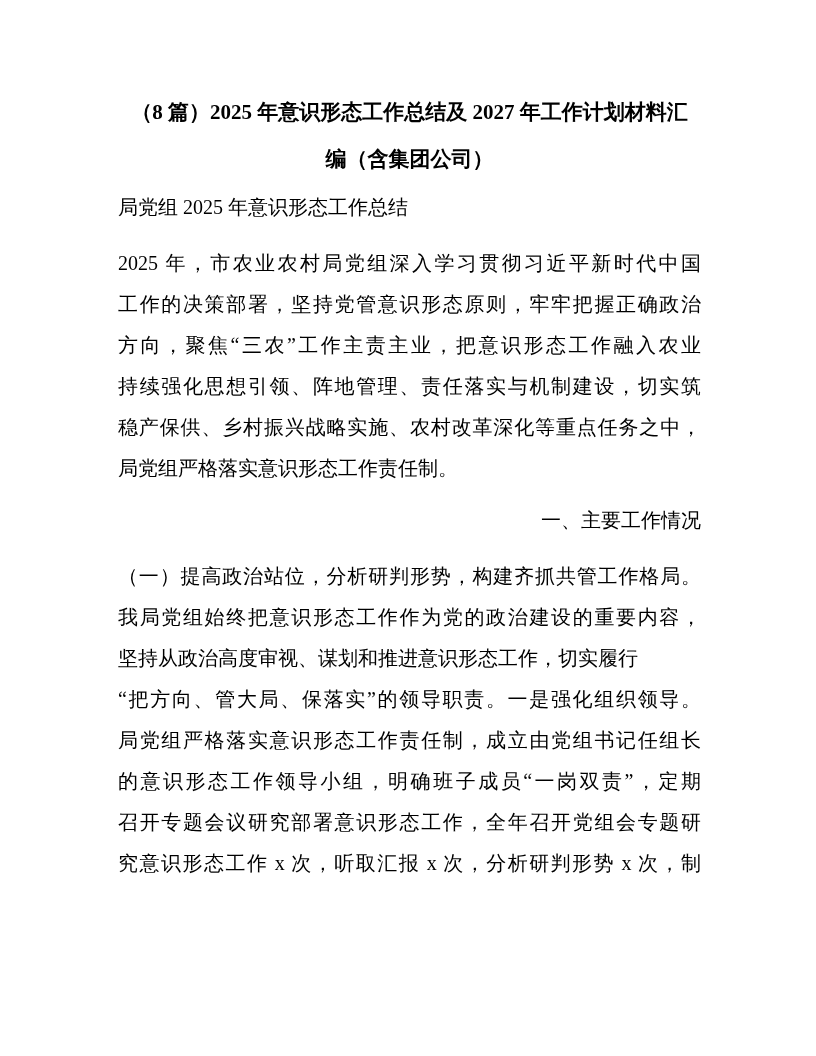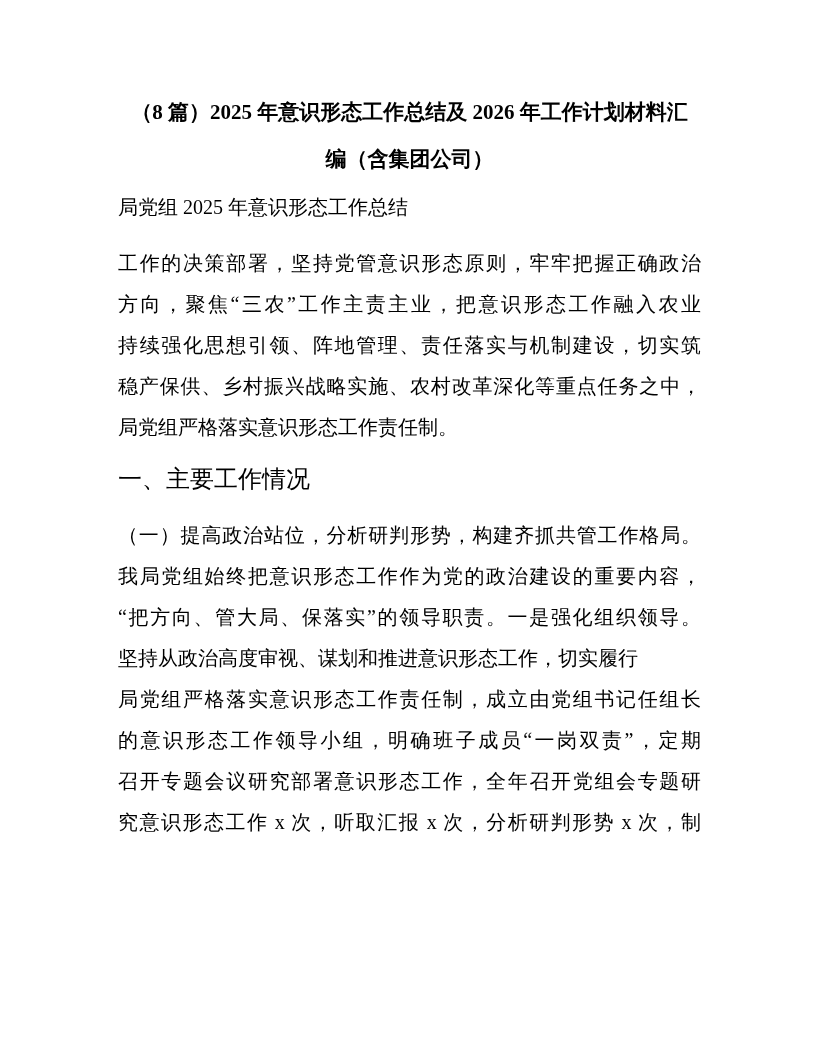--- a/index.html
+++ b/index.html
@@ -32,59 +32,60 @@
     text-align: left;
   }
   .para {
     font-size: 20px;
     line-height: 41px;
   }
   .para-1 { margin-top: 15px; }
   .para-2 { margin-top: 15px; }
   .heading {
     margin-top: 11px;
-    font-size: 24px;
+    font-size: 20px;
     line-height: 41px;
-    text-align: left;
+    text-align: right;
   }
   .pline {
     text-align: justify;
     text-align-last: justify;
   }
   .pline.short {
     text-align: left;
     text-align-last: left;
   }
 </style>
 </head>
 <body>
 
 <div class="page">
 
   <div class="doc-title">
-    <div class="title-line">（8 篇）2025 年意识形态工作总结及 2026 年工作计划材料汇</div>
+    <div class="title-line">（8 篇）2025 年意识形态工作总结及 2027 年工作计划材料汇</div>
     <div class="title-line">编（含集团公司）</div>
   </div>
 
   <div class="subtitle">局党组 2025 年意识形态工作总结</div>
 
   <div class="para para-1">
+    <div class="pline">2025 年，市农业农村局党组深入学习贯彻习近平新时代中国</div>
     <div class="pline">工作的决策部署，坚持党管意识形态原则，牢牢把握正确政治</div>
     <div class="pline">方向，聚焦“三农”工作主责主业，把意识形态工作融入农业</div>
     <div class="pline">持续强化思想引领、阵地管理、责任落实与机制建设，切实筑</div>
     <div class="pline">稳产保供、乡村振兴战略实施、农村改革深化等重点任务之中，</div>
     <div class="pline short">局党组严格落实意识形态工作责任制。</div>
   </div>
 
   <div class="heading">一、主要工作情况</div>
 
   <div class="para para-2">
     <div class="pline">（一）提高政治站位，分析研判形势，构建齐抓共管工作格局。</div>
     <div class="pline">我局党组始终把意识形态工作作为党的政治建设的重要内容，</div>
+    <div class="pline short">坚持从政治高度审视、谋划和推进意识形态工作，切实履行</div>
     <div class="pline">“把方向、管大局、保落实”的领导职责。一是强化组织领导。</div>
-    <div class="pline short">坚持从政治高度审视、谋划和推进意识形态工作，切实履行</div>
     <div class="pline">局党组严格落实意识形态工作责任制，成立由党组书记任组长</div>
     <div class="pline">的意识形态工作领导小组，明确班子成员“一岗双责”，定期</div>
     <div class="pline">召开专题会议研究部署意识形态工作，全年召开党组会专题研</div>
     <div class="pline">究意识形态工作 x 次，听取汇报 x 次，分析研判形势 x 次，制</div>
   </div>
 
 </div>
 
 </body></html>

